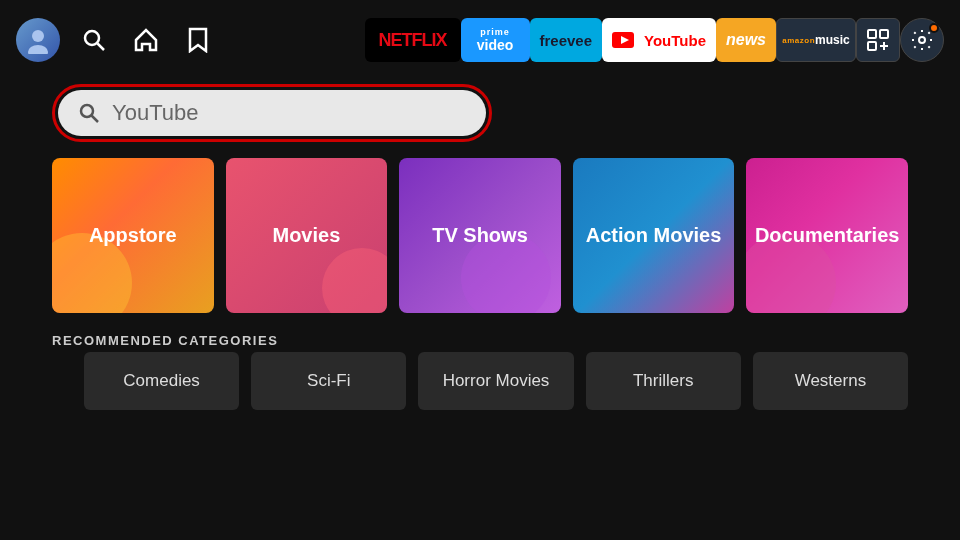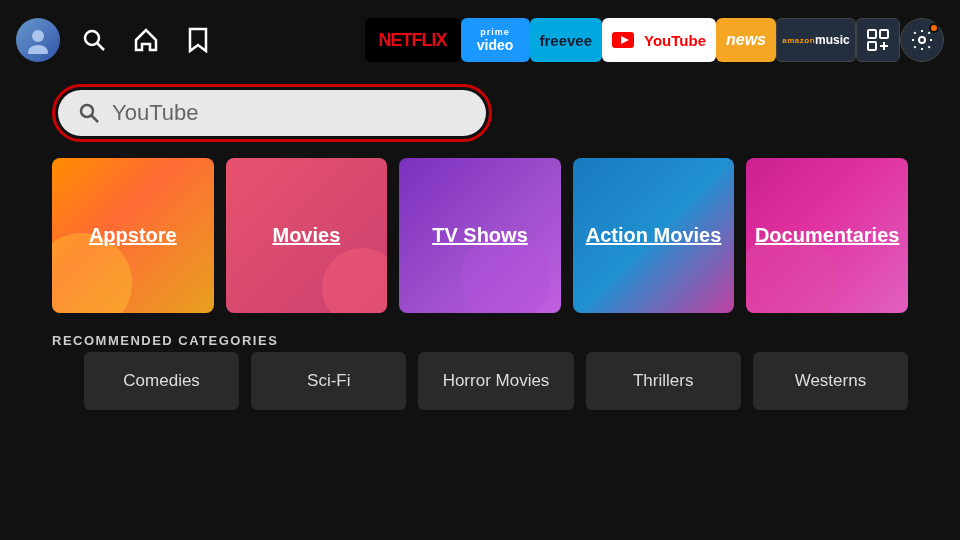--- a/index.html
+++ b/index.html
@@ -183,21 +183,20 @@
       border-radius: 8px;
       display: flex;
       align-items: center;
       justify-content: center;
       font-size: 20px;
       font-weight: bold;
       color: white;
       cursor: pointer;
       position: relative;
       overflow: hidden;
-      text-decoration: underline;
     }
     .category-card span {
       position: relative;
       z-index: 2;
       text-align: center;
     }
     .card-appstore {
       background: linear-gradient(135deg, #ff8c00 0%, #ff6b35 40%, #e8a020 100%);
     }
     .card-appstore::before {

